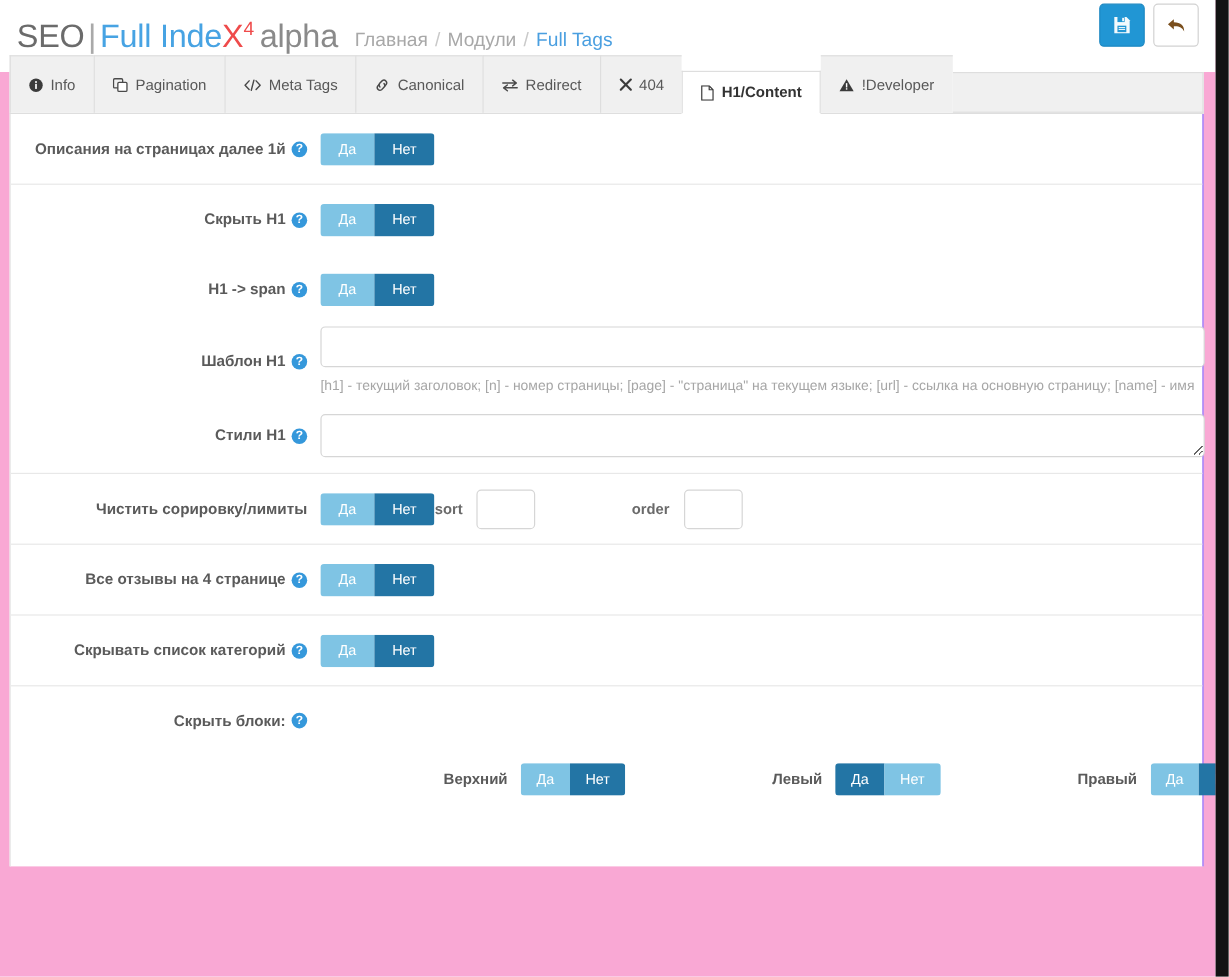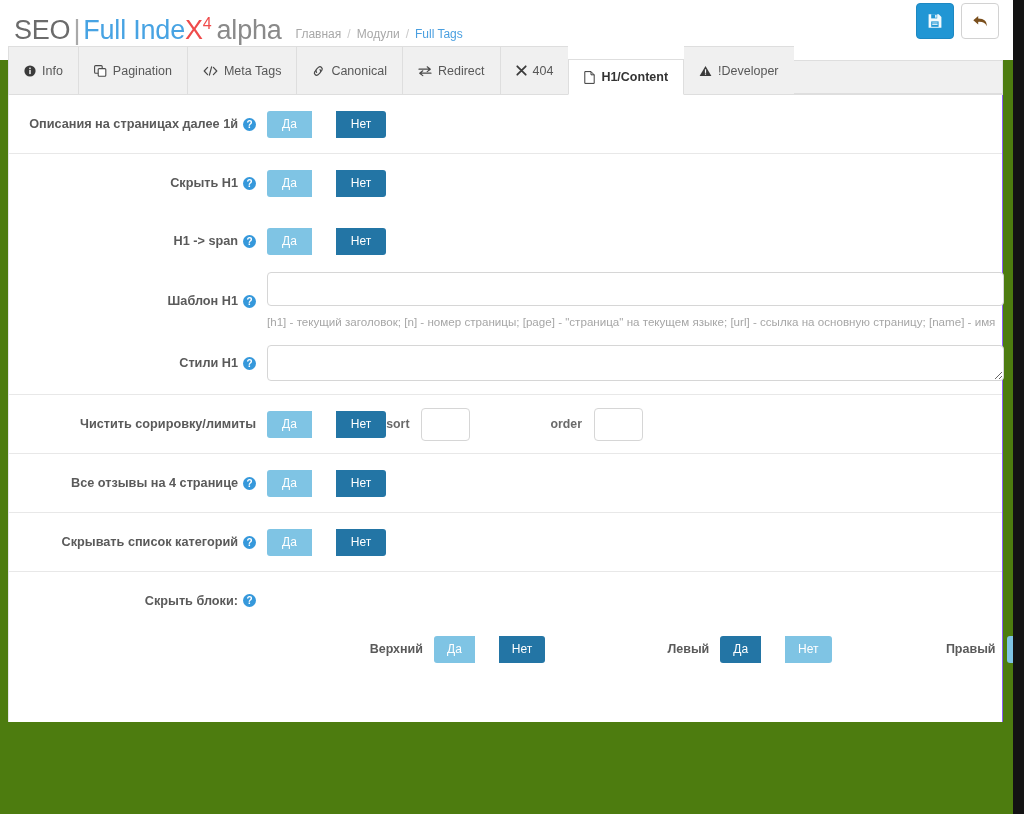--- a/index.html
+++ b/index.html
@@ -19,21 +19,21 @@
   .right-gutter {
     position: absolute;
     top: 0; right: 0;
     width: 11px; height: 814px;
     background: #131313;
   }
   .canvas {
     position: absolute;
     top: 0; left: 0;
     width: 1013px; height: 814px;
-    background: #4d7c0f;
+    background: #f9a8d4;
     overflow: hidden;
   }
 
   
   .header {
     position: relative;
     height: 60px;
     padding: 0 16px 0 14px;
     display: flex;
     align-items: center;
@@ -53,21 +53,21 @@
   .page-title .t-sup {
     color: #ef4b4b;
     font-size: 16px;
     vertical-align: super;
     line-height: 0;
   }
   .page-title .t-alpha { color: #8a8a8a; padding-left: 5px; }
 
   .breadcrumb {
     margin-left: 14px;
-    font-size: 12px;
+    font-size: 16px;
     color: #a8a8a8;
     display: flex;
     align-items: center;
     gap: 6px;
     padding-top: 8px;
     white-space: nowrap;
   }
   .breadcrumb .sep { color: #c9c9c9; }
   .breadcrumb .crumb-link { color: #a8a8a8; }
   .breadcrumb .crumb-active { color: #4a9fe0; }
@@ -198,21 +198,20 @@
     flex: 0 0 auto;
   }
 
   
   .toggle {
     display: inline-flex;
     border-radius: 3px;
     overflow: hidden;
     font-size: 12px;
     user-select: none;
-    gap: 24px;
   }
   .toggle .opt {
     padding: 7px 15px 8px;
     color: #ffffff;
     cursor: pointer;
     line-height: 1;
     min-width: 38px;
     text-align: center;
   }
   .toggle .opt.on  { background: #2375a5; }

